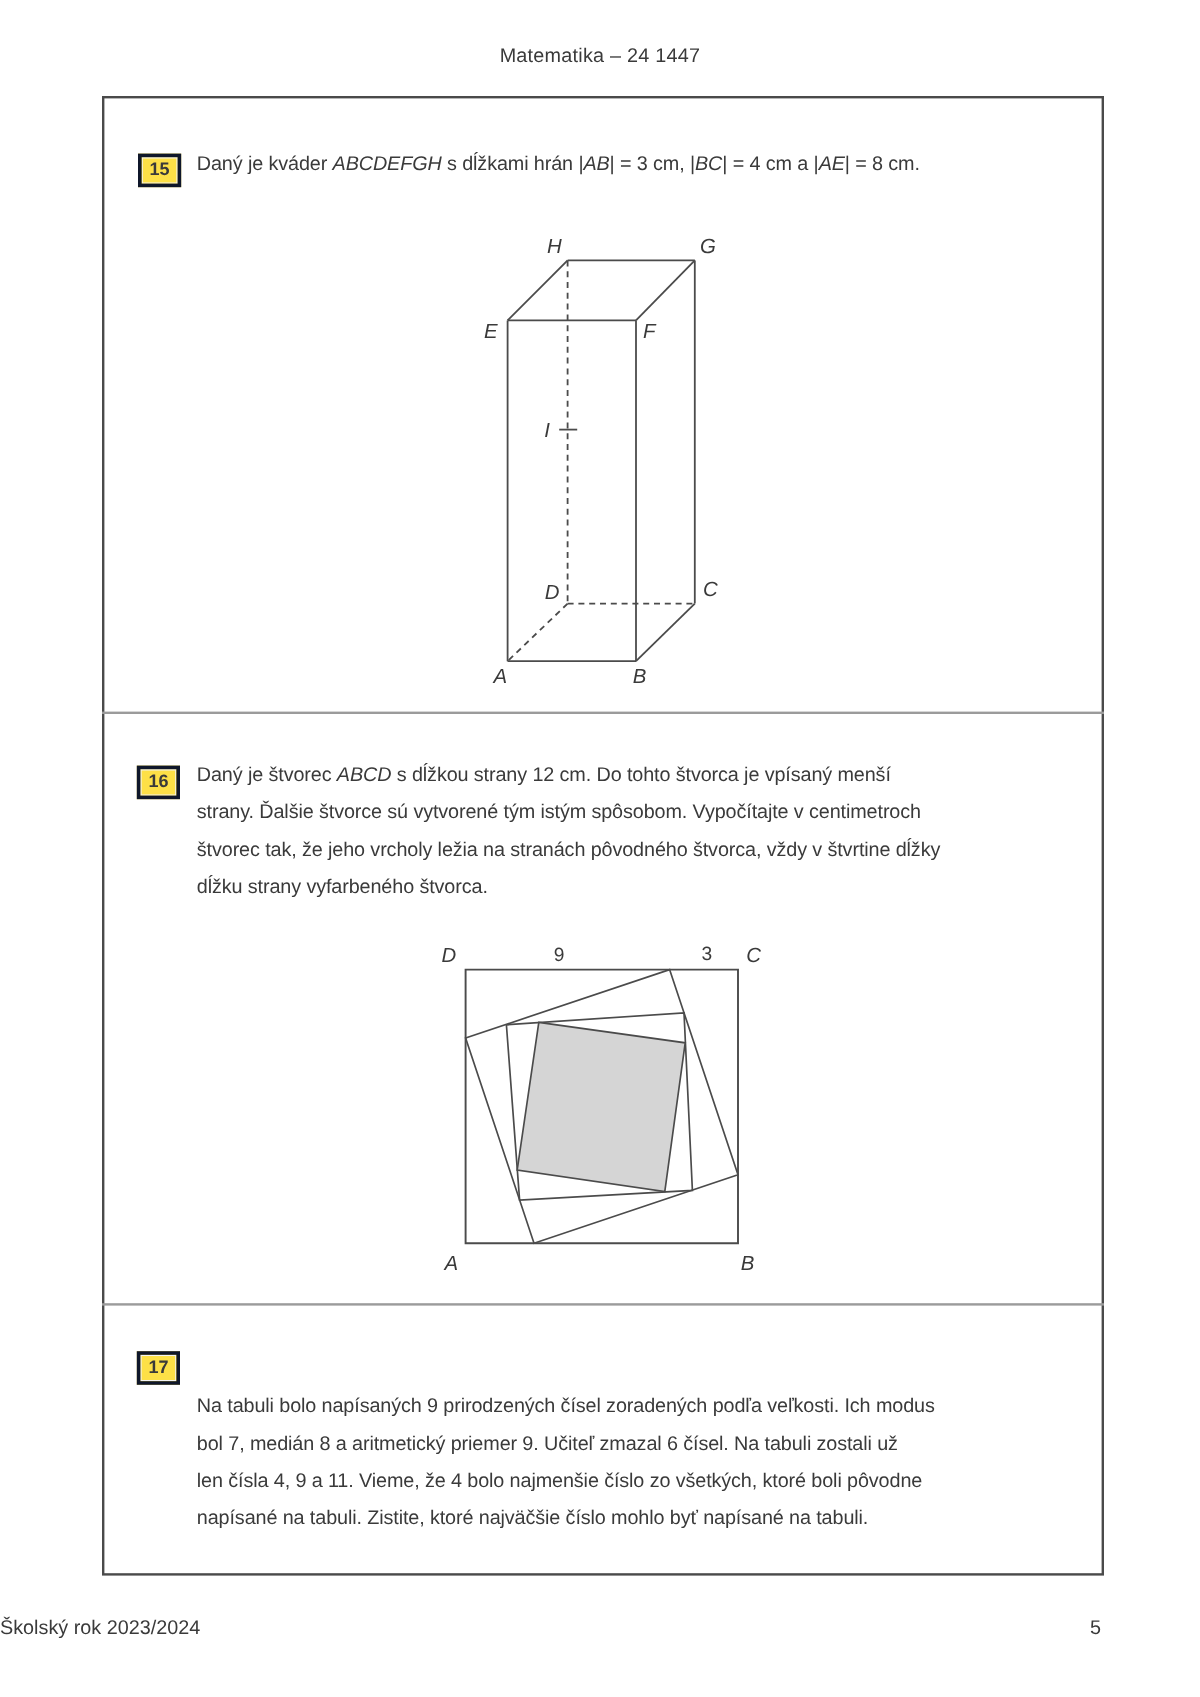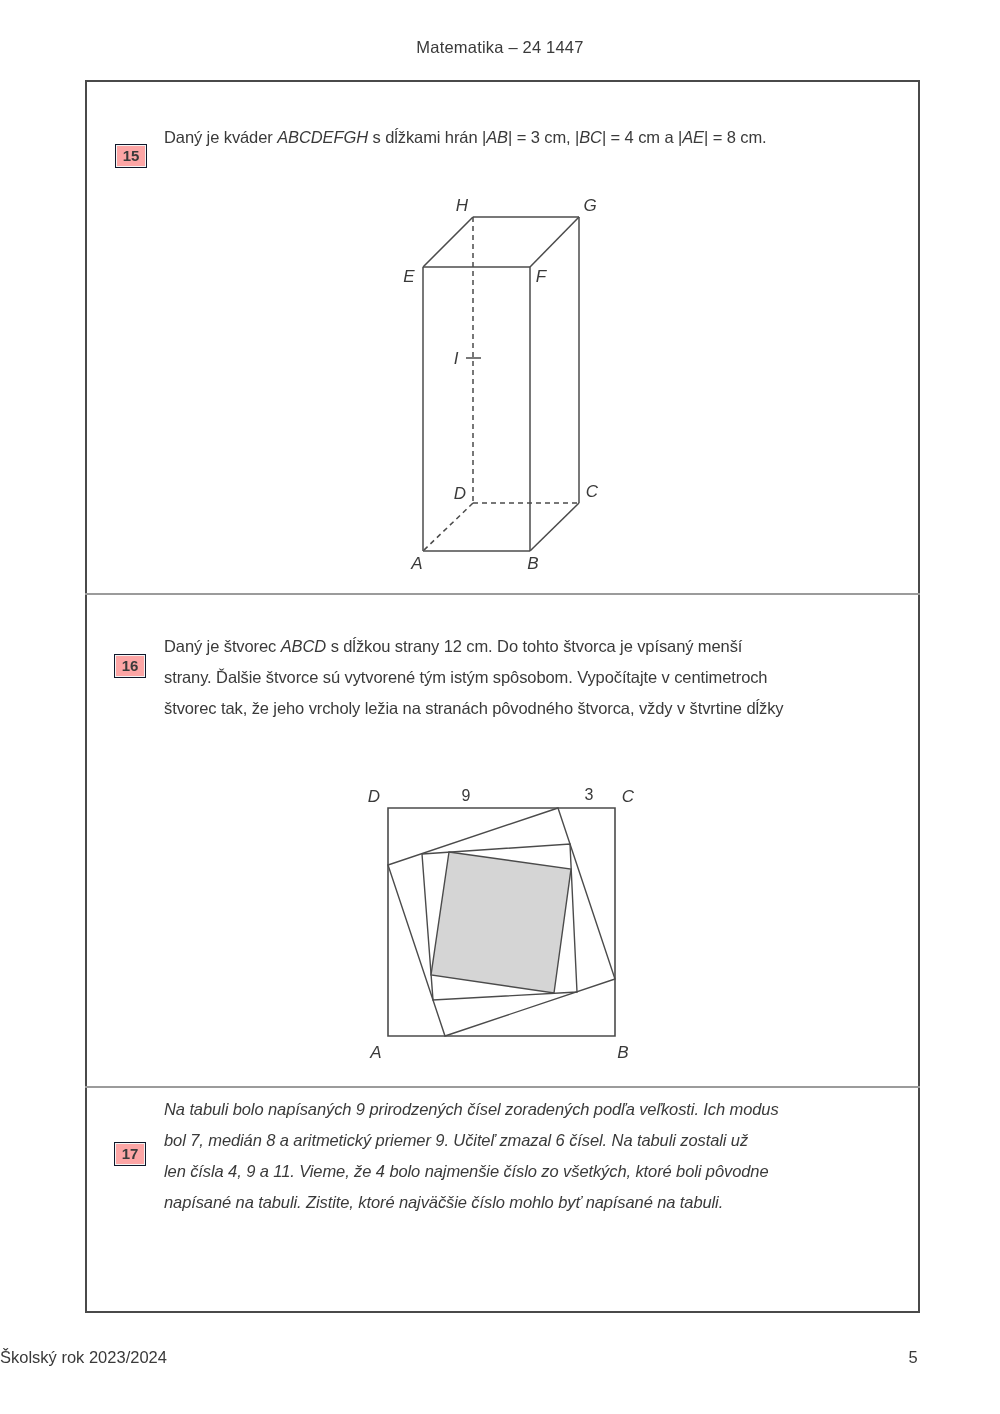--- a/index.html
+++ b/index.html
@@ -5,30 +5,30 @@
   html,body{margin:0;padding:0;background:#ffffff;}
   .page{position:relative;width:1000px;height:1414px;background:#ffffff;overflow:hidden;
         font-family:"Liberation Sans", sans-serif;color:#3a3a3a;border-radius:11px;}
   .header-title{position:absolute;left:0;top:38px;width:1000px;text-align:center;
         font-size:16.5px;letter-spacing:0.2px;}
   .main-box{position:absolute;left:85px;top:80px;width:835px;height:1233px;
         box-sizing:border-box;border:2px solid #4a4a4a;}
   .divider{position:absolute;left:85px;width:835px;height:0;border-top:2px solid #9b9b9b;}
   .divider-1{top:593px;}
   .divider-2{top:1086px;}
-  .badge{position:absolute;width:30px;height:22px;background:#fca5a5;border:1px solid #0f172a;
+  .badge{position:absolute;width:30px;height:22px;background:#fde047;border:3px solid #0f172a;
         box-shadow:0 0 0 1px #f3f3f3 inset;font-size:15px;font-weight:bold;color:#3a3a3a;
-        text-align:center;line-height:22px;margin-top:16px;}
+        text-align:center;line-height:22px;}
   .badge-15{left:115px;top:128px;}
   .badge-16{left:114px;top:638px;}
   .badge-17{left:114px;top:1126px;}
   .qtext{position:absolute;left:164px;font-size:16.5px;letter-spacing:-0.1px;white-space:nowrap;}
   .qtext-15{top:123px;line-height:29px;}
   .qtext-16{top:631px;line-height:31px;}
-  .qtext-17{top:1094px;line-height:31px;font-style:italic;}
+  .qtext-17{top:1157px;line-height:31px;}
   .qline{white-space:nowrap;}
   .qline i{font-style:italic;}
   .figures-svg{position:absolute;left:0;top:0;pointer-events:none;}
   .footer-year{position:absolute;left:0;top:1348px;width:1000px;font-size:16.5px;}
   .footer-page{position:absolute;left:900px;top:1348px;width:26px;text-align:center;font-size:16.5px;}
 </style>
 </head>
 <body>
 
 <div class="page">
@@ -42,20 +42,21 @@
   <div class="badge badge-15">15</div>
   <div class="qtext qtext-15">
       <div class="qline"><span>Daný je kváder </span><i>ABCDEFGH</i><span> s dĺžkami hrán </span><span>|</span><i>AB</i><span>| = 3 cm, </span><span>|</span><i>BC</i><span>| = 4 cm a </span><span>|</span><i>AE</i><span>| = 8 cm.</span></div>
     </div>
 
   <div class="badge badge-16">16</div>
   <div class="qtext qtext-16">
       <div class="qline"><span>Daný je štvorec </span><i>ABCD</i><span> s dĺžkou strany 12 cm. Do tohto štvorca je vpísaný menší</span></div>
       <div class="qline"><span>strany. Ďalšie štvorce sú vytvorené tým istým spôsobom. Vypočítajte v centimetroch</span></div>
       <div class="qline"><span>štvorec tak, že jeho vrcholy ležia na stranách pôvodného štvorca, vždy v štvrtine dĺžky</span></div>
+      <div class="qline"><span>dĺžku strany vyfarbeného štvorca.</span></div>
     </div>
 
   <div class="badge badge-17">17</div>
   <div class="qtext qtext-17">
       <div class="qline"><span>Na tabuli bolo napísaných 9 prirodzených čísel zoradených podľa veľkosti. Ich modus</span></div>
       <div class="qline"><span>bol 7, medián 8 a aritmetický priemer 9. Učiteľ zmazal 6 čísel. Na tabuli zostali už</span></div>
       <div class="qline"><span>len čísla 4, 9 a 11. Vieme, že 4 bolo najmenšie číslo zo všetkých, ktoré boli pôvodne</span></div>
       <div class="qline"><span>napísané na tabuli. Zistite, ktoré najväčšie číslo mohlo byť napísané na tabuli.</span></div>
     </div>
 

